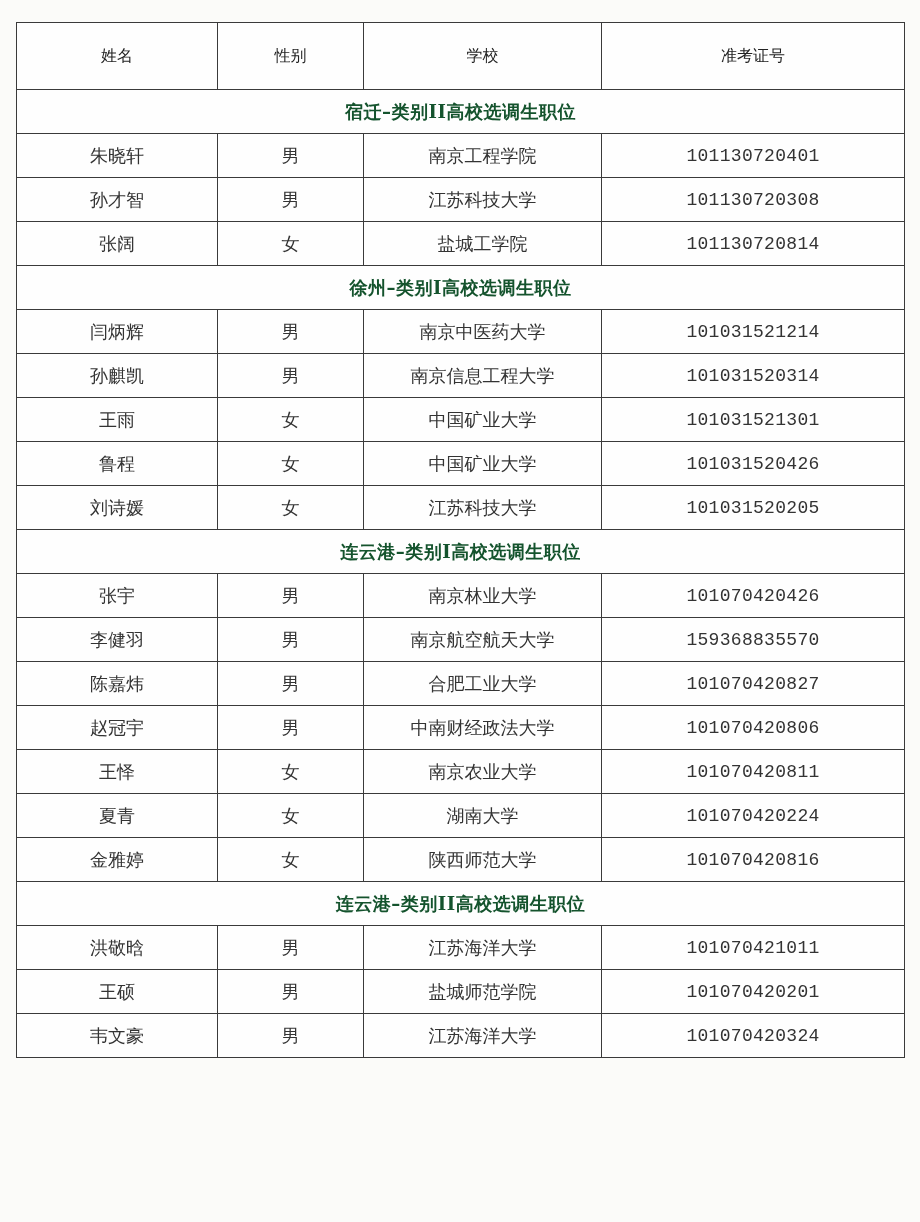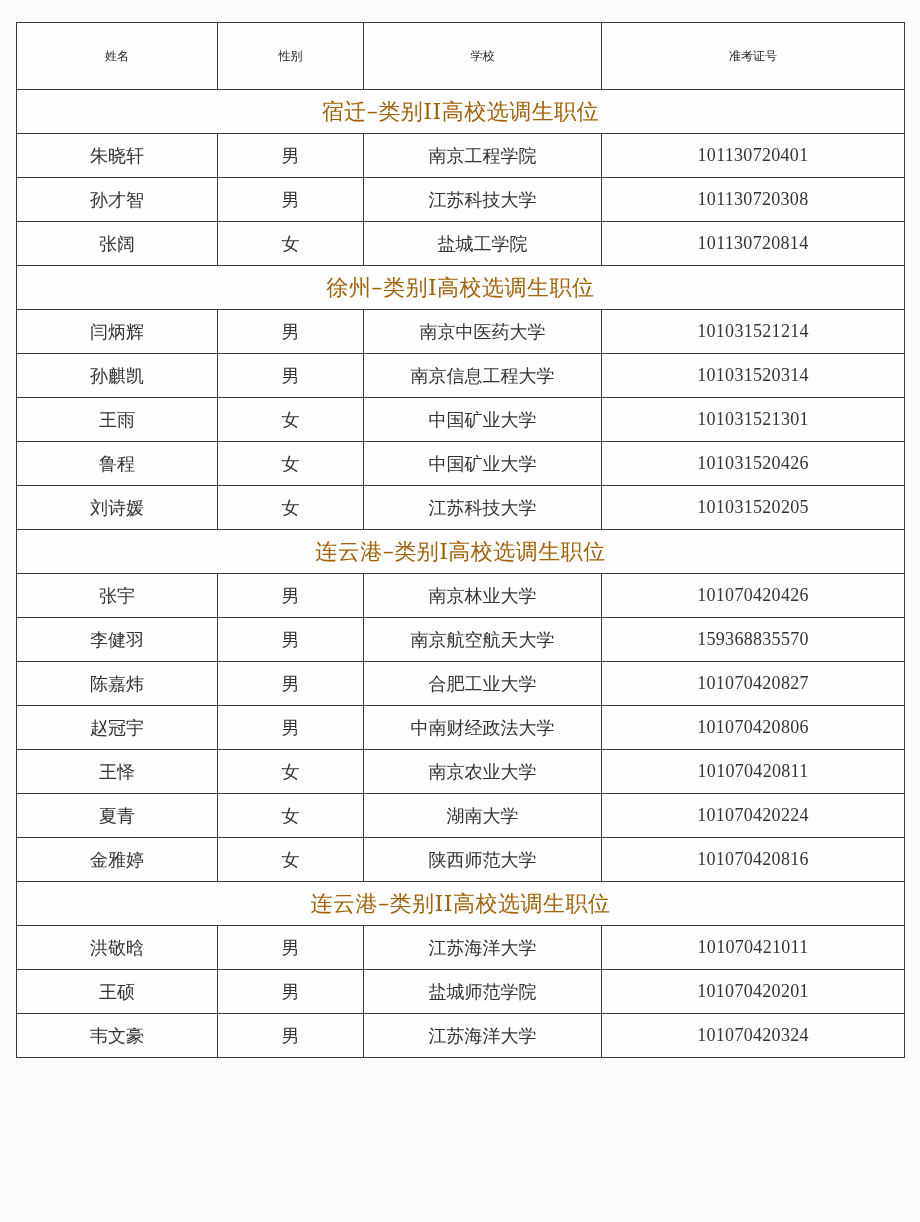--- a/index.html
+++ b/index.html
@@ -32,37 +32,37 @@
     text-align: center;
     vertical-align: middle;
     padding: 0;
     overflow: hidden;
     white-space: nowrap;
   }
   table.roster th {
     height: 66px;
     font-family: "DejaVu Sans", "Liberation Sans", sans-serif;
     font-weight: normal;
-    font-size: 12px;
+    font-size: 16px;
     color: #222;
   }
   tr.group-row td {
     height: 43px;
-    font-weight: normal;
-    font-size: 22px;
-    color: #a16207;
+    font-weight: bold;
+    font-size: 18px;
+    color: #14532d;
     letter-spacing: 0.5px;
   }
   tr.data-row td {
     height: 43px;
     font-size: 18px;
     color: #333;
   }
   td.col-id {
-    font-family: Liberation Serif, serif;
+    font-family: Liberation Mono, monospace;
     font-size: 19px;
     letter-spacing: 0.3px;
   }
   col.c-name { width: 201px; }
   col.c-gender { width: 146px; }
   col.c-school { width: 238px; }
   col.c-id { width: 303px; }
 </style>
 </head>
 <body>

